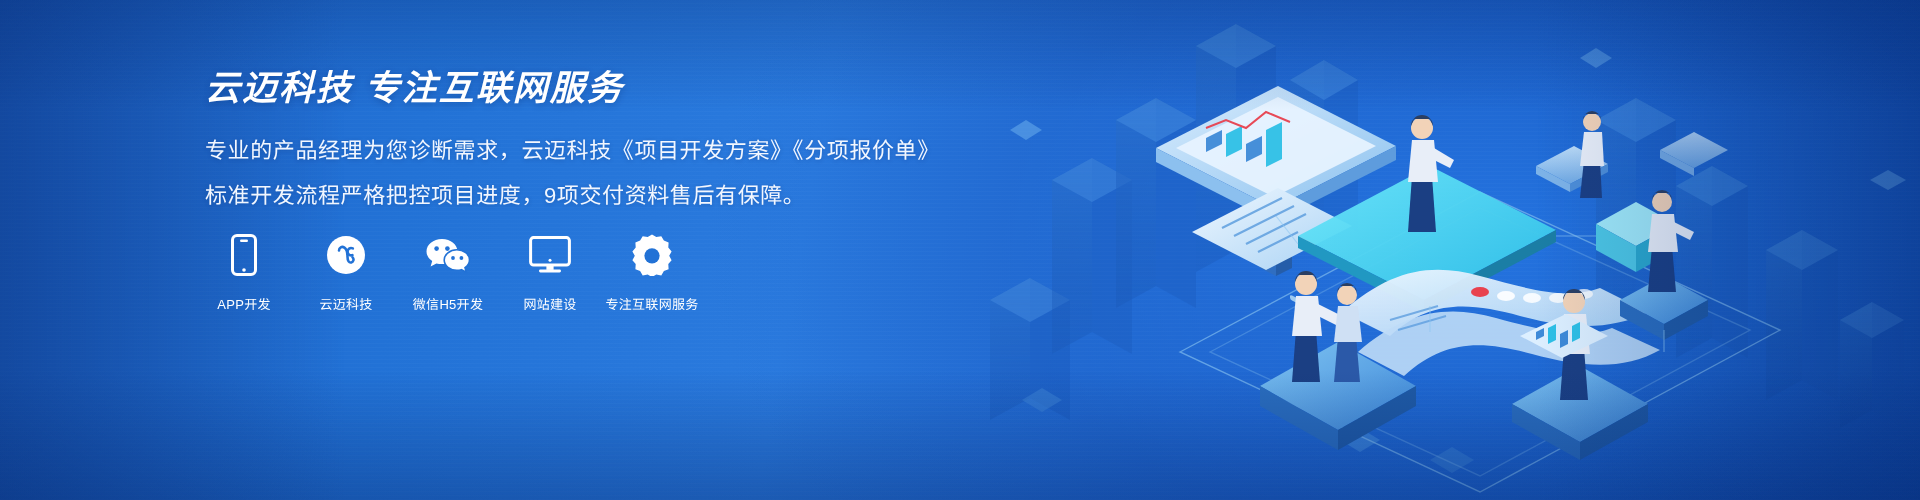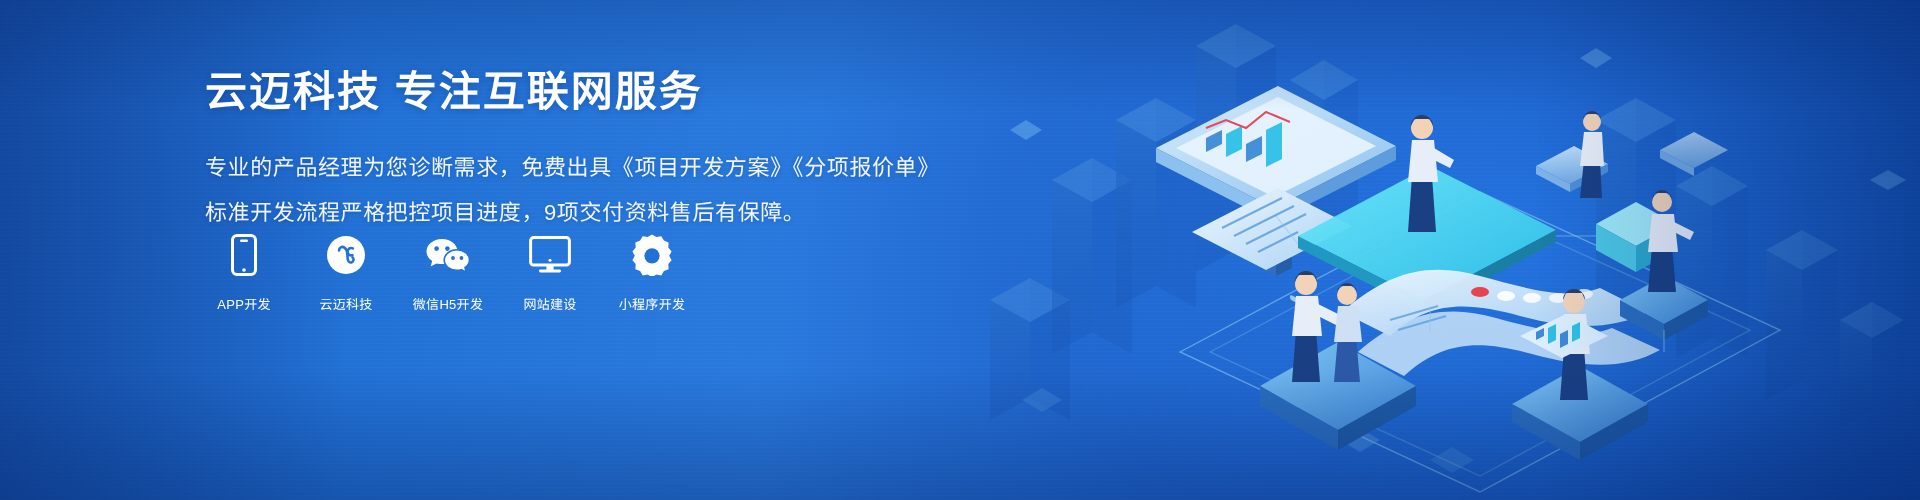--- a/index.html
+++ b/index.html
@@ -41,27 +41,28 @@
 
   
   .text-block {
     position: absolute;
     left: 205px;
     top: 68px;
     width: 720px;
   }
   .headline {
     color: #ffffff;
-    font-size: 42px;
+    font-size: 35px;
     font-weight: bold;
     letter-spacing: 2px;
     line-height: 1.15;
-    margin: 0 0 35px 0;
+    margin: 0 0 26px 0;
     white-space: nowrap;
     text-shadow: 0 2px 7px rgba(5,35,95,0.30);
+    font-style: italic;
   }
   .subline {
     color: #f2f7ff;
     font-size: 22px;
     line-height: 34px;
     letter-spacing: 0.6px;
     margin: 0;
     white-space: nowrap;
     text-shadow: 0 1px 4px rgba(5,35,95,0.25);
   }
@@ -350,21 +351,21 @@
         <path d="M470,306 L470,332"></path>
         <path d="M704,330 L704,352"></path>
       </g>
     </svg>
   </div>
 
   <div class="vignette"></div>
 
   <div class="text-block">
     <h1 class="headline">云迈科技 专注互联网服务</h1>
-    <p class="subline">专业的产品经理为您诊断需求，免费出具《项目开发方案》《分项报价单》</p>
+    <p class="subline">专业的产品经理为您诊断需求，云迈科技《项目开发方案》《分项报价单》</p>
     <p class="subline sub2">标准开发流程严格把控项目进度，9项交付资料售后有保障。</p>
   </div>
 
   <div class="service-row">
 
     <div class="service-item">
       <span class="service-icon">
         <svg width="26" height="42" viewBox="0 0 26 42" xmlns="http://www.w3.org/2000/svg">
           <rect x="1.5" y="1.5" width="23" height="39" rx="4.5" fill="none" stroke="#ffffff" stroke-width="3"></rect>
           <rect x="9" y="5.5" width="8" height="2.4" rx="1.2" fill="#ffffff"></rect>
@@ -416,18 +417,18 @@
     <div class="service-item">
       <span class="service-icon">
         <svg width="42" height="42" viewBox="0 0 42 42" xmlns="http://www.w3.org/2000/svg">
           <path d="M21 0.5 L25.3 3.1 L30.3 2.2 L32.9 6.5 L37.6 8.4 L37.3 13.5 L40.6 17.4
                    L38.2 21.8 L40.6 26.2 L37.3 30.1 L37.6 35.2 L32.9 37.1 L30.3 41.4 L25.3 40.5
                    L21 43.1 L16.7 40.5 L11.7 41.4 L9.1 37.1 L4.4 35.2 L4.7 30.1 L1.4 26.2
                    L3.8 21.8 L1.4 17.4 L4.7 13.5 L4.4 8.4 L9.1 6.5 L11.7 2.2 L16.7 3.1 Z" fill="#ffffff"></path>
           <circle cx="21" cy="21.8" r="7.6" fill="#2272d6"></circle>
         </svg>
       </span>
-      <span class="service-label">小程序开发</span>
+      <span class="service-label">专注互联网服务</span>
     </div>
 
   </div>
 
 </div>
 
 </body></html>

